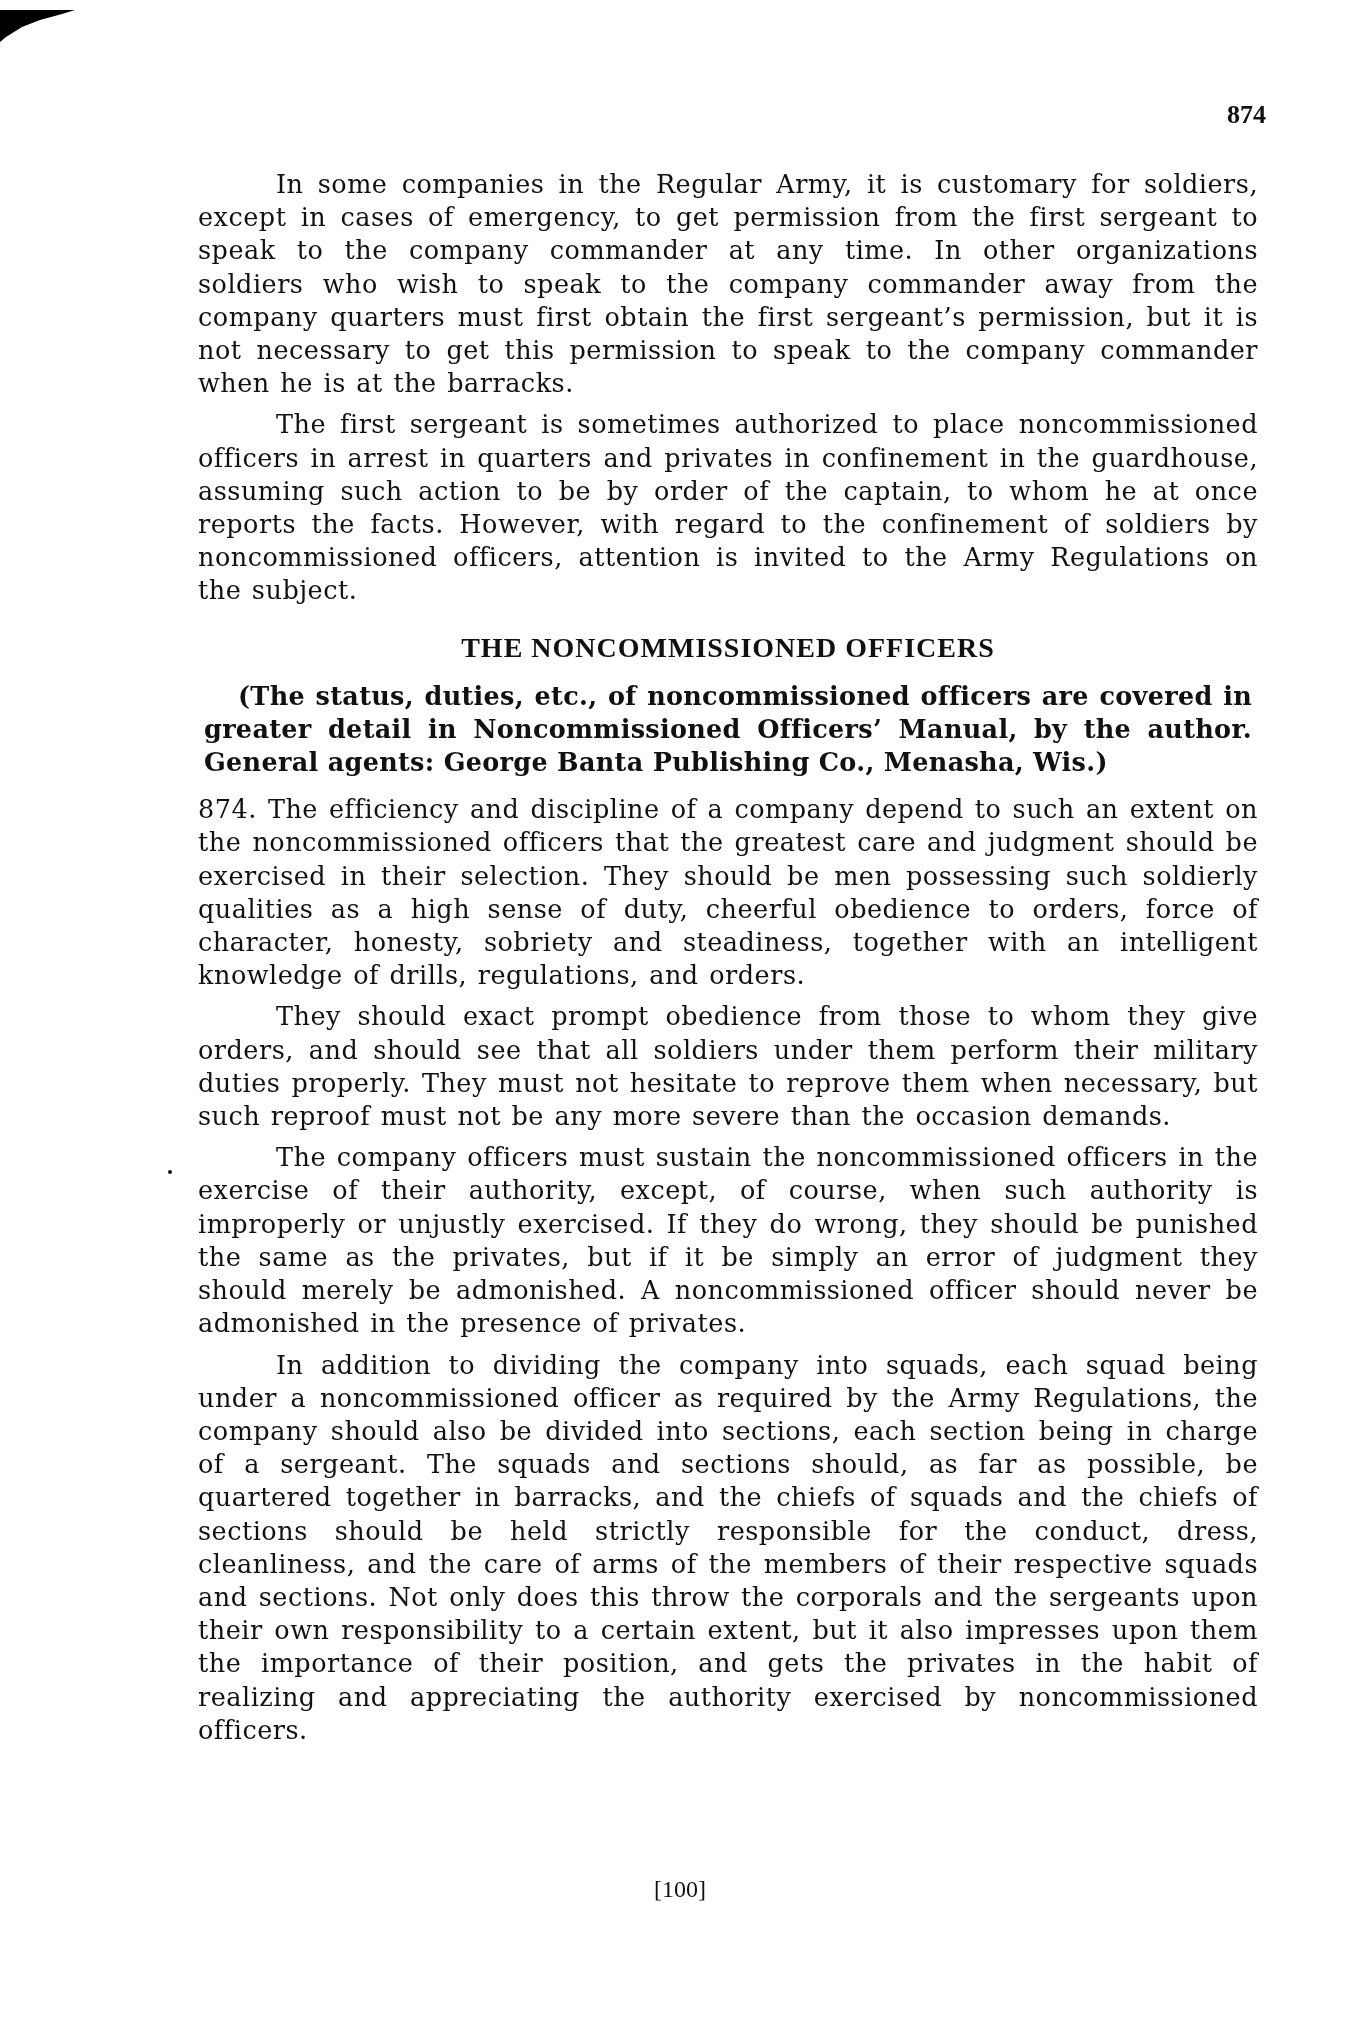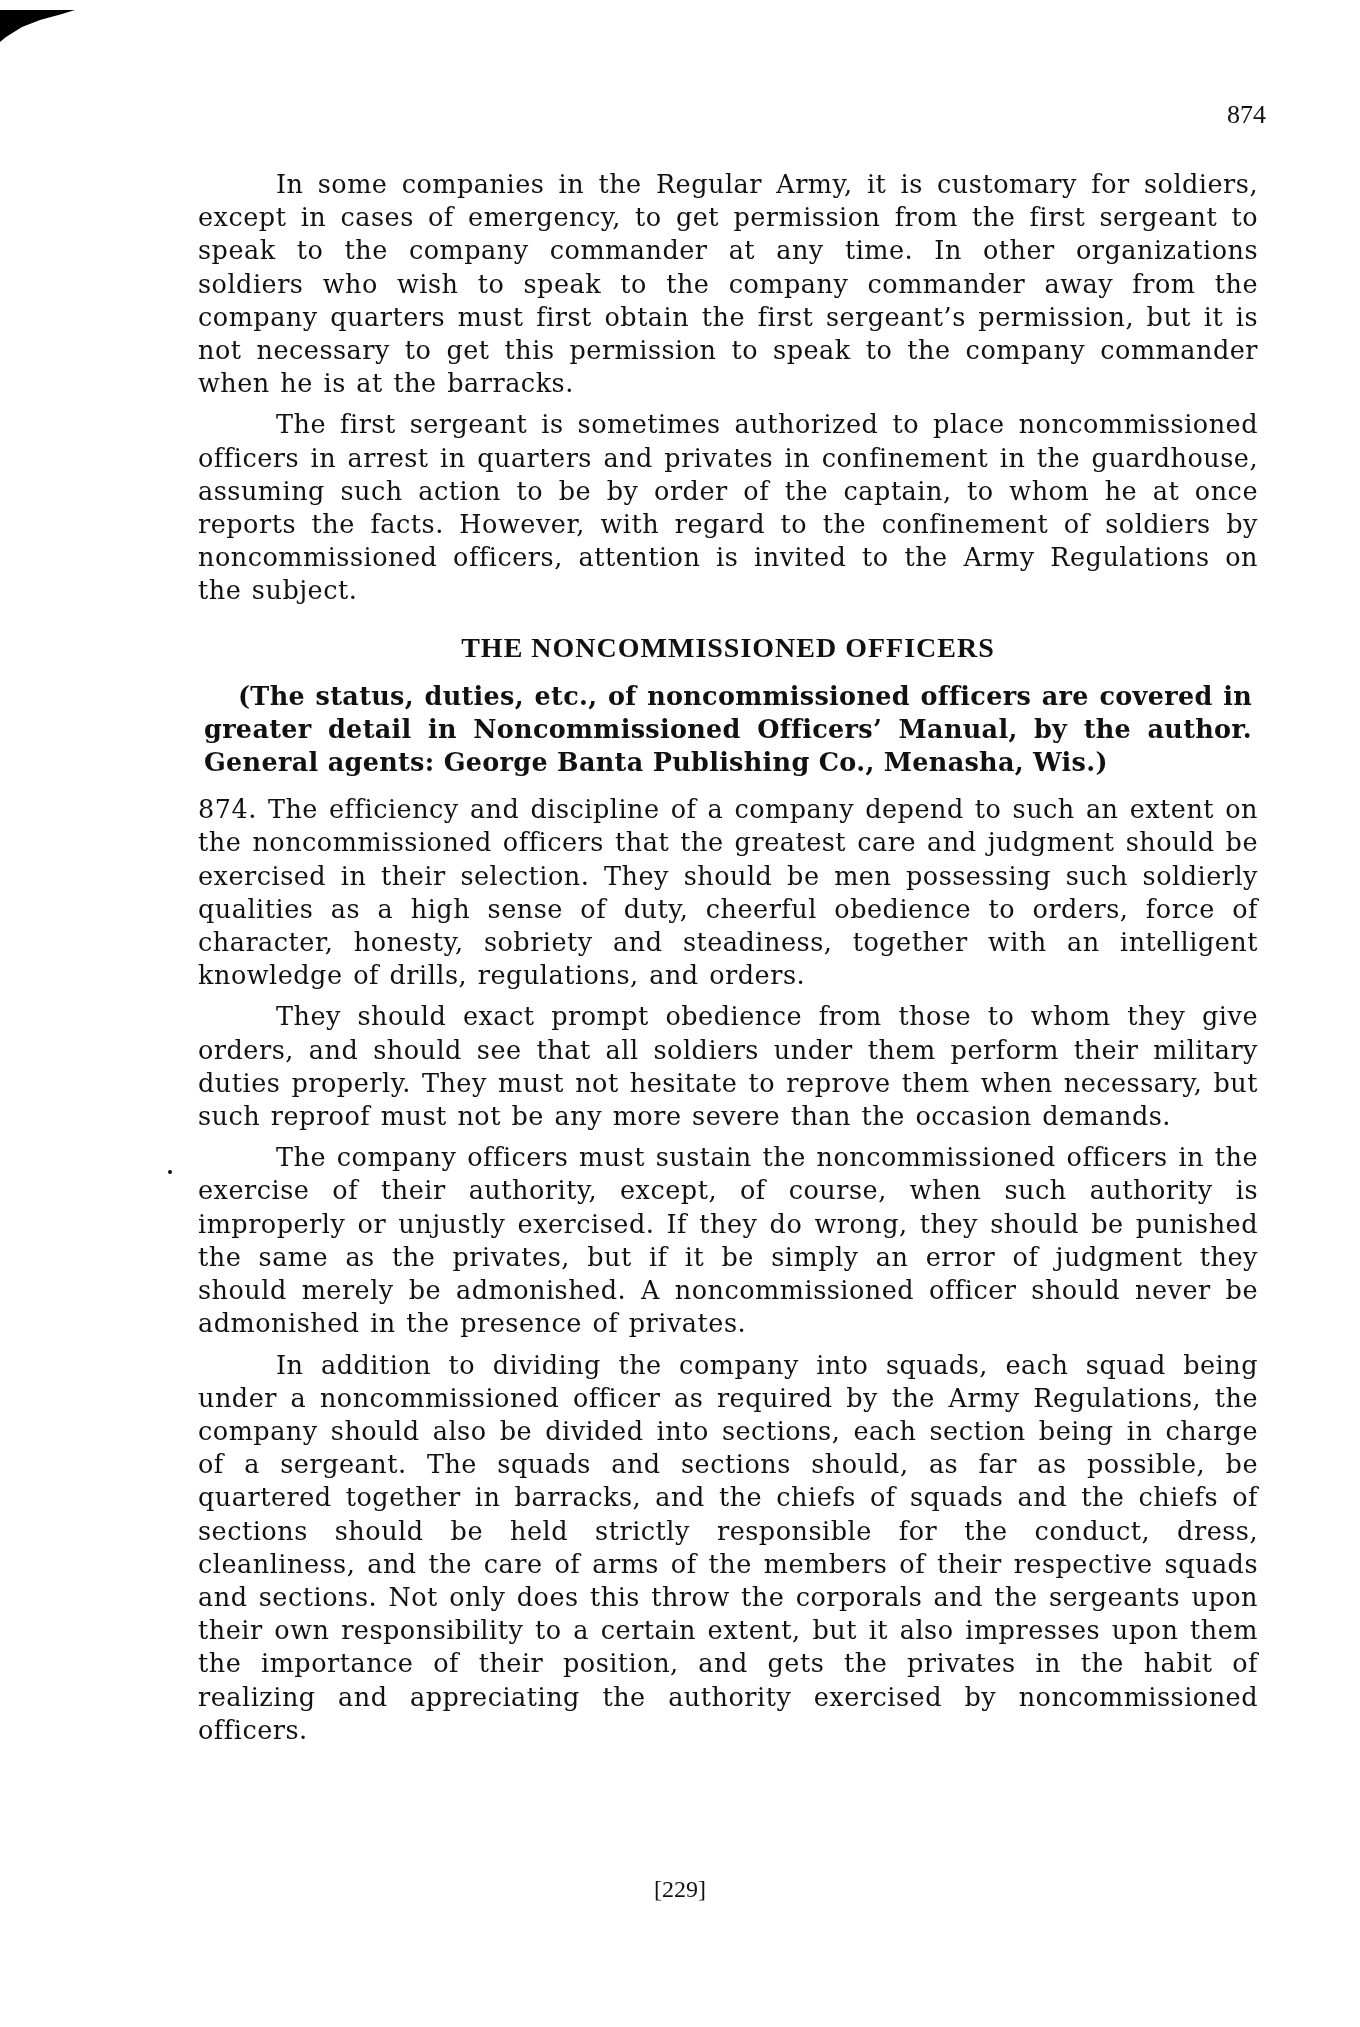--- a/index.html
+++ b/index.html
@@ -20,21 +20,21 @@
       position: absolute;
       left: 190px;
       top: 160px;
       width: 1076px;
     }
     .page-number {
       position: absolute;
       right: 0;
       top: -60px;
       font-family: "Liberation Serif", serif;
-      font-weight: normal;
+      font-weight: bold;
       font-size: 26px;
     }
     .para {
       margin: 8px;
       font-size: 25.5px;
       line-height: 33.2px;
       text-align: justify;
       text-align-last: left;
       letter-spacing: 0.5px;
       word-spacing: 2px;
@@ -96,13 +96,13 @@
   <h2 class="section-heading">THE NONCOMMISSIONED OFFICERS</h2>
 
   <p class="note">(The status, duties, etc., of noncommissioned officers are covered in greater detail in Noncommissioned Officers’ Manual, by the author. General agents: George Banta Publishing Co., Menasha, Wis.)</p>
 
   <p class="para" style="text-indent:0;"><span class="para-num">874.</span> <span>The efficiency and discipline of a company depend to such an extent on the noncommissioned officers that the greatest care and judgment should be exercised in their selection. They should be men possessing such soldierly qualities as a high sense of duty, cheerful obedience to orders, force of character, honesty, sobriety and steadiness, together with an intelligent knowledge of drills, regulations, and orders.</span></p>
   <p class="para indent">They should exact prompt obedience from those to whom they give orders, and should see that all soldiers under them perform their military duties properly. They must not hesitate to reprove them when necessary, but such reproof must not be any more severe than the occasion demands.</p>
   <p class="para indent">The company officers must sustain the noncommissioned officers in the exercise of their authority, except, of course, when such authority is improperly or unjustly exercised. If they do wrong, they should be punished the same as the privates, but if it be simply an error of judgment they should merely be admonished. A noncommissioned officer should never be admonished in the presence of privates.</p>
   <p class="para indent">In addition to dividing the company into squads, each squad being under a noncommissioned officer as required by the Army Regulations, the company should also be divided into sections, each section being in charge of a sergeant. The squads and sections should, as far as possible, be quartered together in barracks, and the chiefs of squads and the chiefs of sections should be held strictly responsible for the conduct, dress, cleanliness, and the care of arms of the members of their respective squads and sections. Not only does this throw the corporals and the sergeants upon their own responsibility to a certain extent, but it also impresses upon them the importance of their position, and gets the privates in the habit of realizing and appreciating the authority exercised by noncommissioned officers.</p>
 </div>
 
-<div class="footer-page">[229]</div>
+<div class="footer-page">[100]</div>
 
 </body></html>

